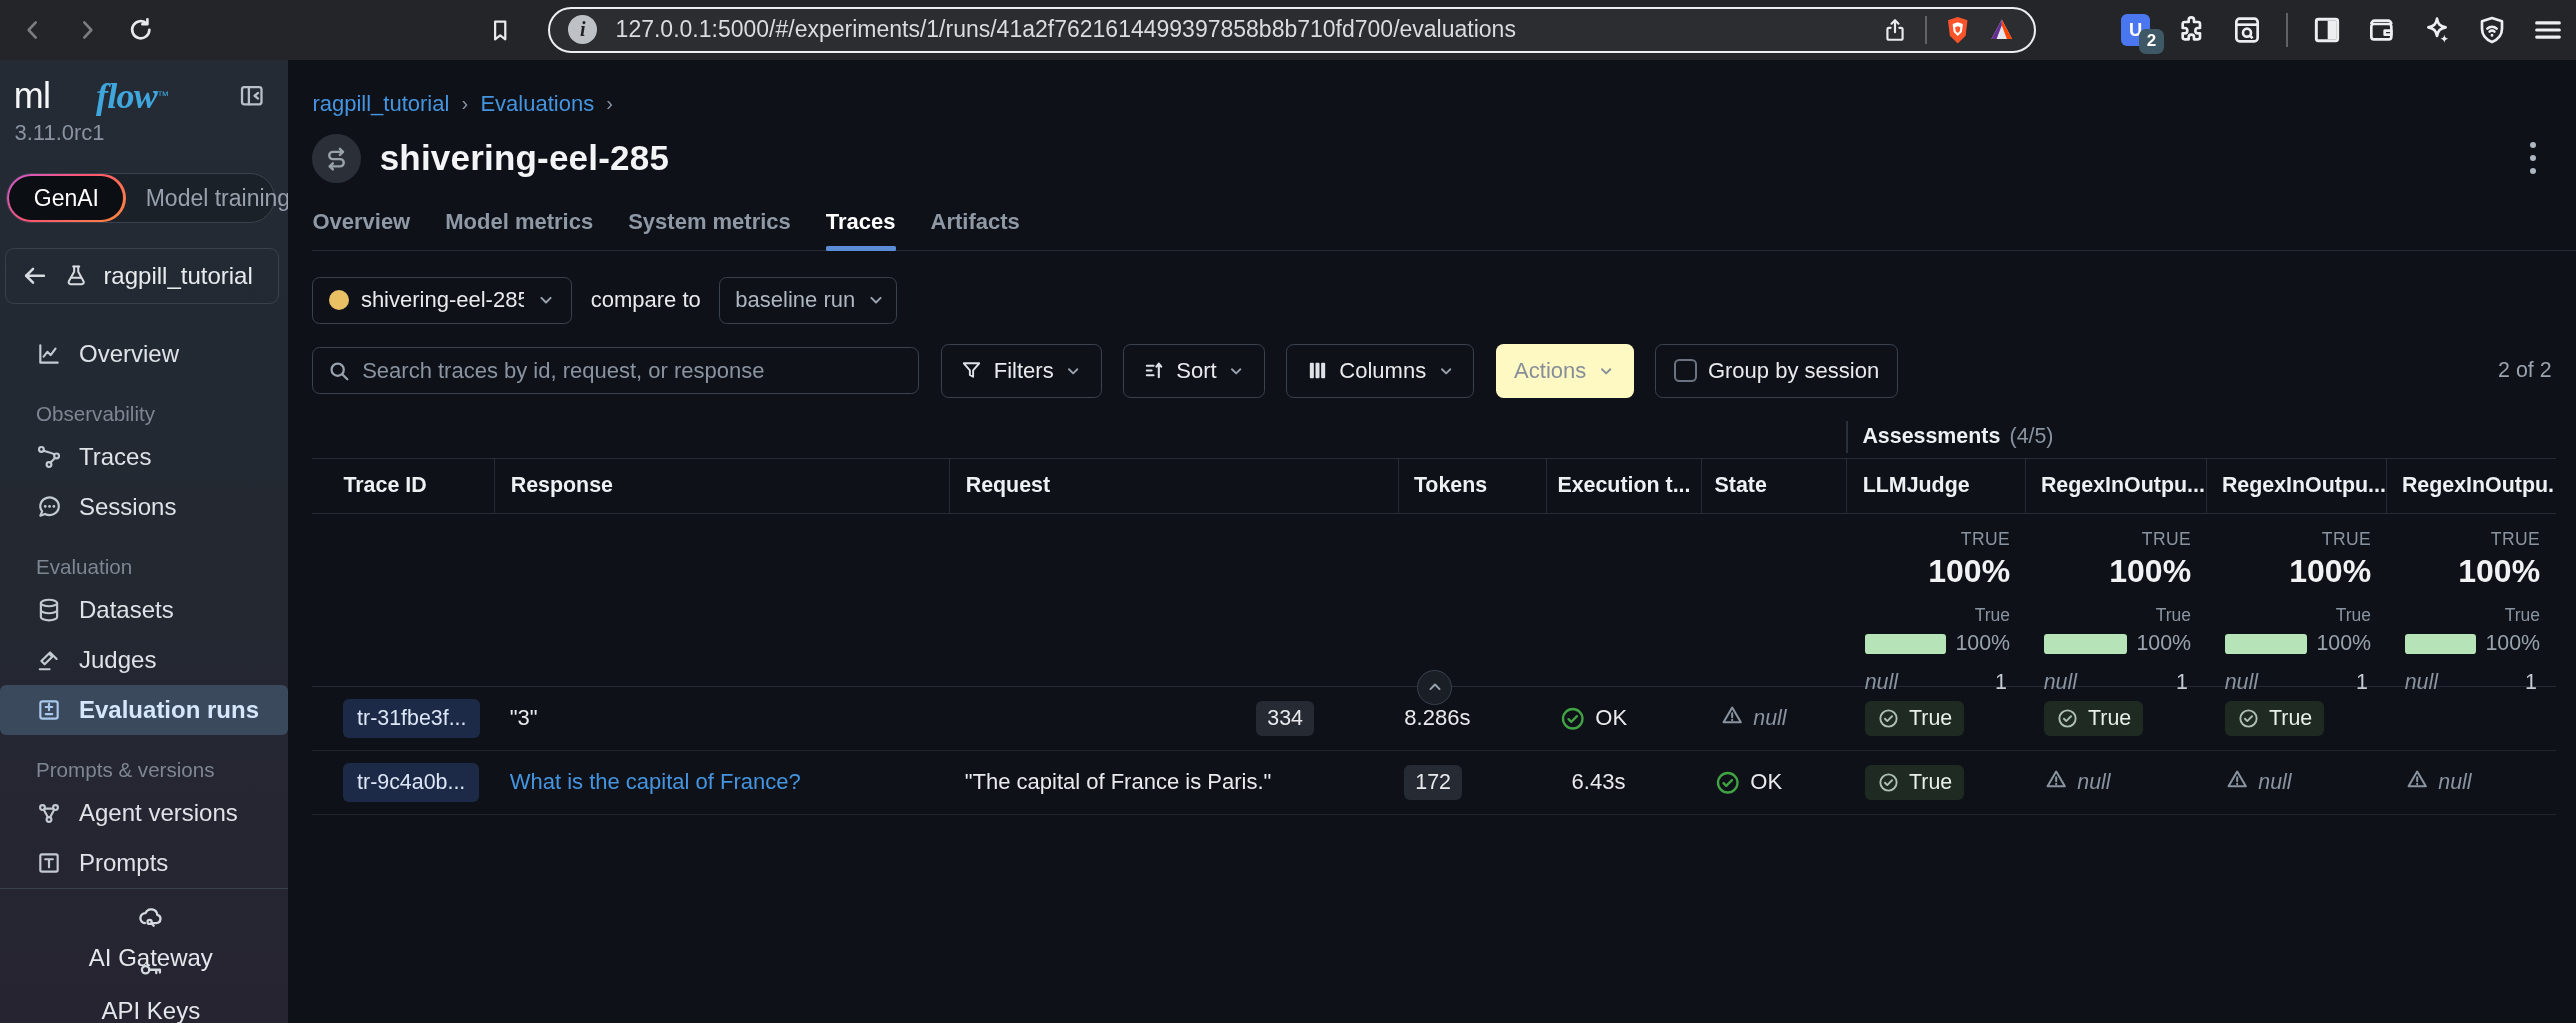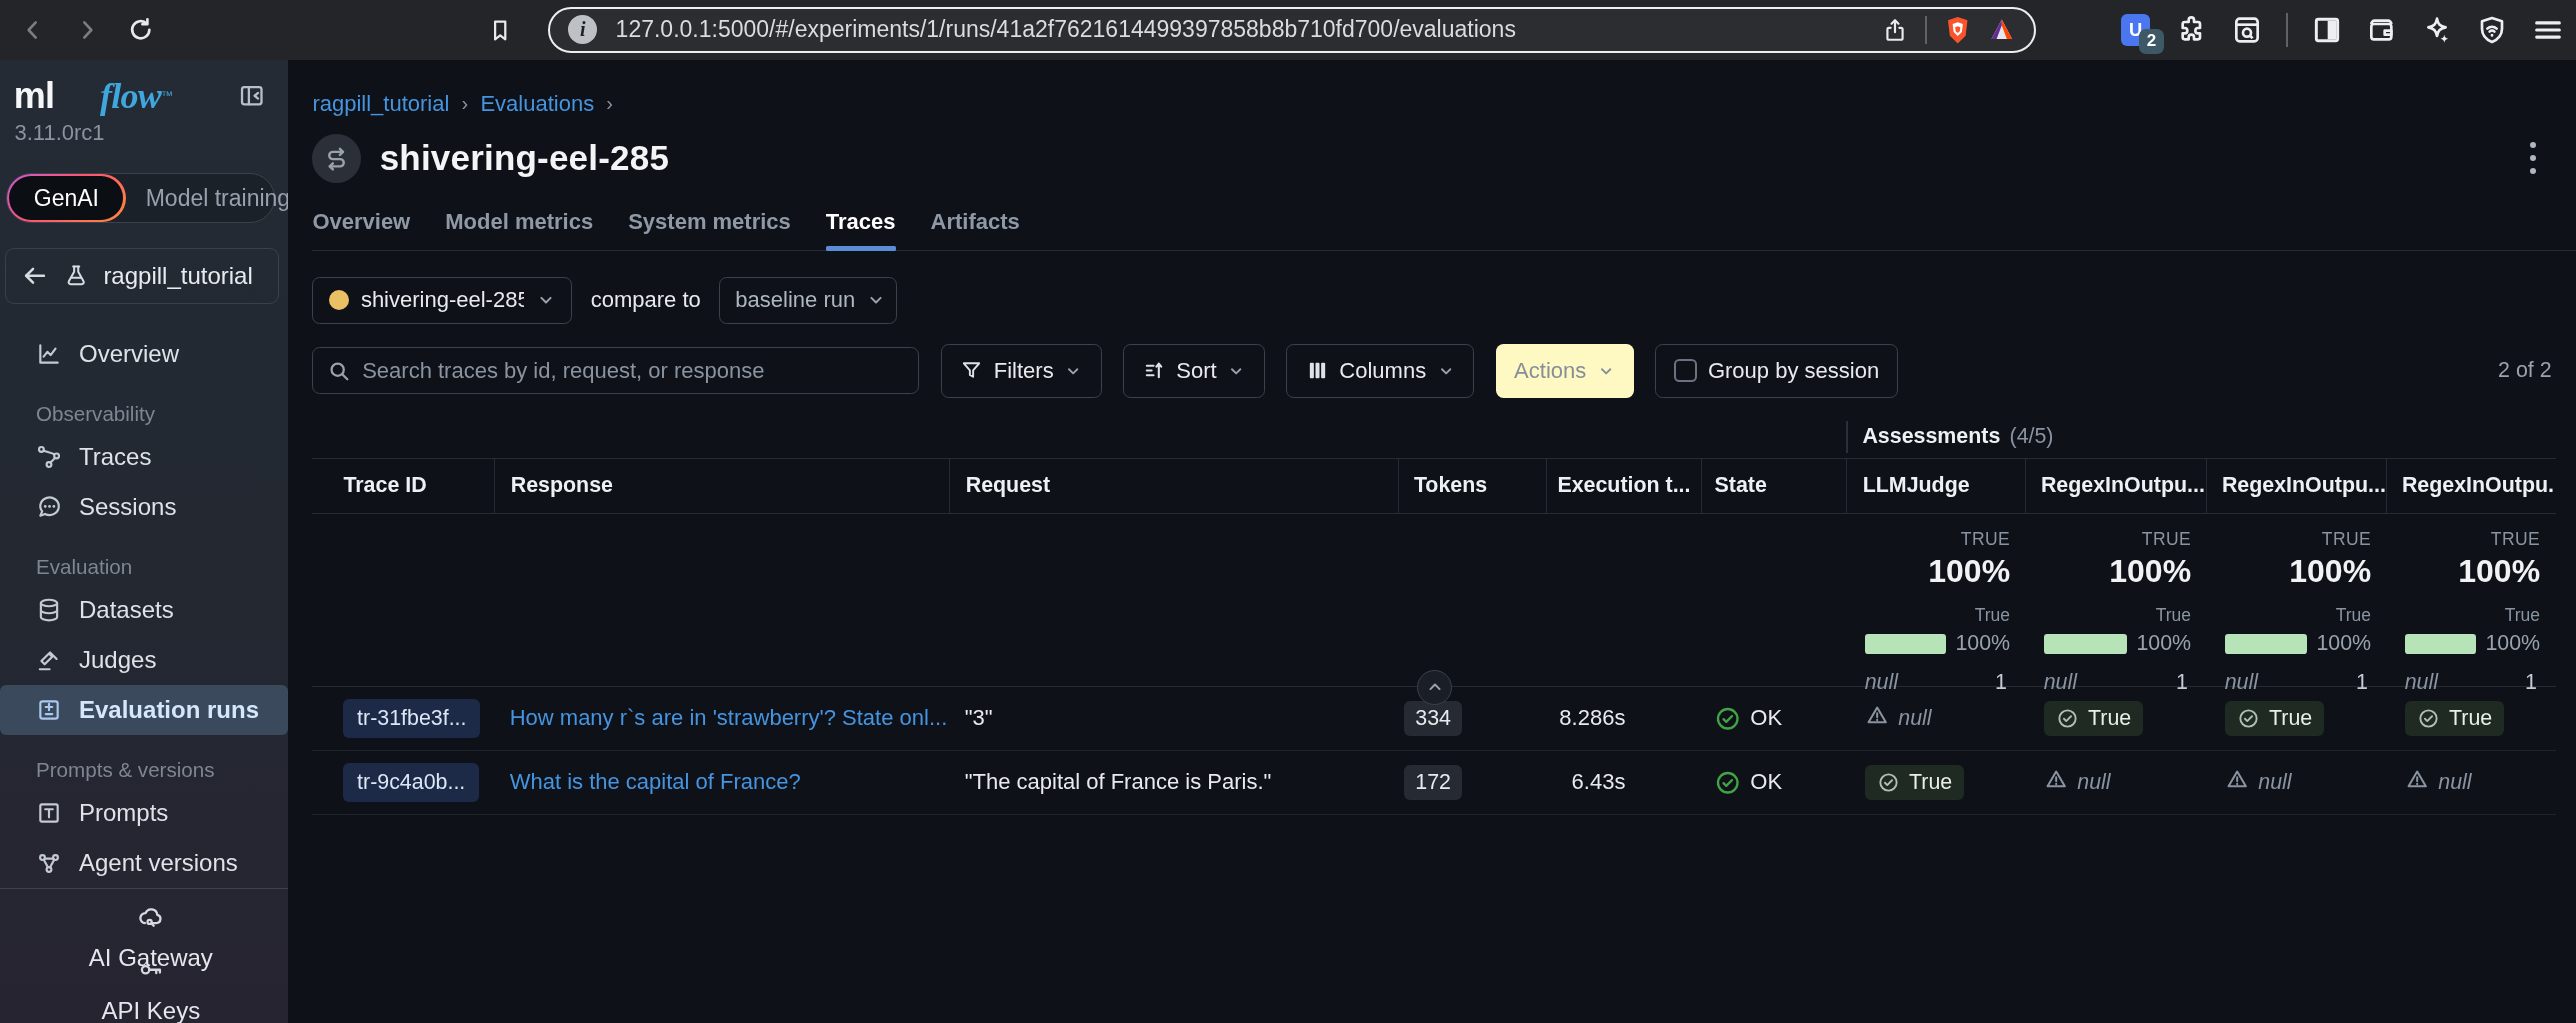--- a/index.html
+++ b/index.html
@@ -32,21 +32,21 @@
     font-size: 17px; font-weight: 700; padding: 2.3px 7.6px; border-radius: 6.9px; }
   .tb-sep { width: 2.3px; height: 34px; background: #5f6368; }
 
   
   .app { position: absolute; top: 60px; left: 0; width: 2576px; height: 964px; display: flex; }
   .sidebar { width: 288px; height: 100%; flex: none;
     background: linear-gradient(180deg, #242b35 0%, #232831 55%, #272432 100%);
     padding-top: 17px; display: flex; flex-direction: column; }
   .logo-row { display: flex; align-items: flex-start; padding: 0 23px 0 13.7px; }
   .logo { font-size: 36px; line-height: 38px; letter-spacing: -0.8px; white-space: nowrap; }
-  .logo .ml { color: #f4f6f8; font-weight: 700; }
+  .logo .ml { color: #f4f6f8; font-weight: 400; }
   .logo .flow { color: #3fa7dd; font-style: italic; font-weight: 700;
     font-family: "Liberation Serif", serif; padding-left: 46px; }
   .logo .tm { color: #3fa7dd; font-size: 12.2px; vertical-align: top; }
   .logo-collapse { margin-left: auto; margin-top: 4.6px; color: #b9c0c8; cursor: pointer; }
   .version { padding-left: 14.5px; margin-top: 4.6px; color: #8a93a0; font-size: 22px; }
   .mode-toggle { margin: 27.5px 12.2px 7.6px 6.1px; border: 1.5px solid #3a424d; border-radius: 35px;
     display: flex; align-items: center; background: rgba(13,17,23,.35); width: 269px; }
   .genai-ring { padding: 2.3px; border-radius: 34px;
     background: linear-gradient(140deg, #c75bd2 0%, #ff5470 45%, #ff8a3c 100%); }
   .genai-btn { background: #0b0e12; border-radius: 31px; padding: 8.4px 24.4px; color: #fff;
@@ -378,36 +378,36 @@
               </svg>
           </span>
           <span>Evaluation runs</span>
         </div>
 
         <div class="nav-section">Prompts &amp; versions</div>
 
         <div class="nav-item">
           <span class="ic">
             <svg width="26" height="26" viewBox="0 0 24 24" fill="none" stroke="currentColor" stroke-width="2" stroke-linecap="round" stroke-linejoin="round">
-                <rect x="4" y="4" width="16" height="16" rx="1.5"></rect>
-                <path d="M8.5 8.5h7M12 8.5V16"></path>
-              </svg>
-          </span>
-          <span>Prompts</span>
-        </div>
-        <div class="nav-item">
-          <span class="ic">
-            <svg width="26" height="26" viewBox="0 0 24 24" fill="none" stroke="currentColor" stroke-width="2" stroke-linecap="round" stroke-linejoin="round">
                 <circle cx="6" cy="7" r="2.2"></circle>
                 <circle cx="18" cy="7" r="2.2"></circle>
                 <circle cx="12" cy="18" r="2.2"></circle>
                 <path d="M8 8l8-0M7.2 9l3.8 7M16.8 9l-3.8 7"></path>
               </svg>
           </span>
           <span>Agent versions</span>
+        </div>
+        <div class="nav-item">
+          <span class="ic">
+            <svg width="26" height="26" viewBox="0 0 24 24" fill="none" stroke="currentColor" stroke-width="2" stroke-linecap="round" stroke-linejoin="round">
+                <rect x="4" y="4" width="16" height="16" rx="1.5"></rect>
+                <path d="M8.5 8.5h7M12 8.5V16"></path>
+              </svg>
+          </span>
+          <span>Prompts</span>
         </div>
       </nav>
 
       <div class="sb-spacer"></div>
       <div class="sb-divider"></div>
 
       <div class="footer-item">
         <span class="ic">
           <svg width="27.5" height="27.5" viewBox="0 0 24 24" fill="none" stroke="currentColor" stroke-width="2" stroke-linecap="round" stroke-linejoin="round">
               <path d="M7 17.5a4.3 4.3 0 1 1 .5-8.6 5.3 5.3 0 0 1 10.2 1.5 3.6 3.6 0 0 1-.9 7.1H13"></path>
@@ -630,23 +630,20 @@
 
         <button class="collapse-btn">
           <svg width="20" height="20" viewBox="0 0 24 24" fill="none" stroke="currentColor" stroke-width="2.4" stroke-linecap="round" stroke-linejoin="round">
               <path d="M6.5 14.5L12 9l5.5 5.5"></path>
             </svg>
         </button>
 
         <div class="trow grid">
           <div class="td pl41">
               <span class="trace-pill">tr-31fbe3f...</span>
-            </div>
-          <div class="td pl20">
-              <span class="req-link">How many r`s are in 'strawberry'? State onl...</span>
             </div>
           <div class="td pl20">"3"</div>
           <div class="td right-110">
               <span class="tok-badge">334</span>
             </div>
           <div class="td right-100">8.286s</div>
           <div class="td pl16">
               <span class="state-ok">
             <span class="ok-ic">
                   <svg width="27.5" height="27.5" viewBox="0 0 24 24" fill="none" stroke="currentColor" stroke-width="2" stroke-linecap="round" stroke-linejoin="round">

